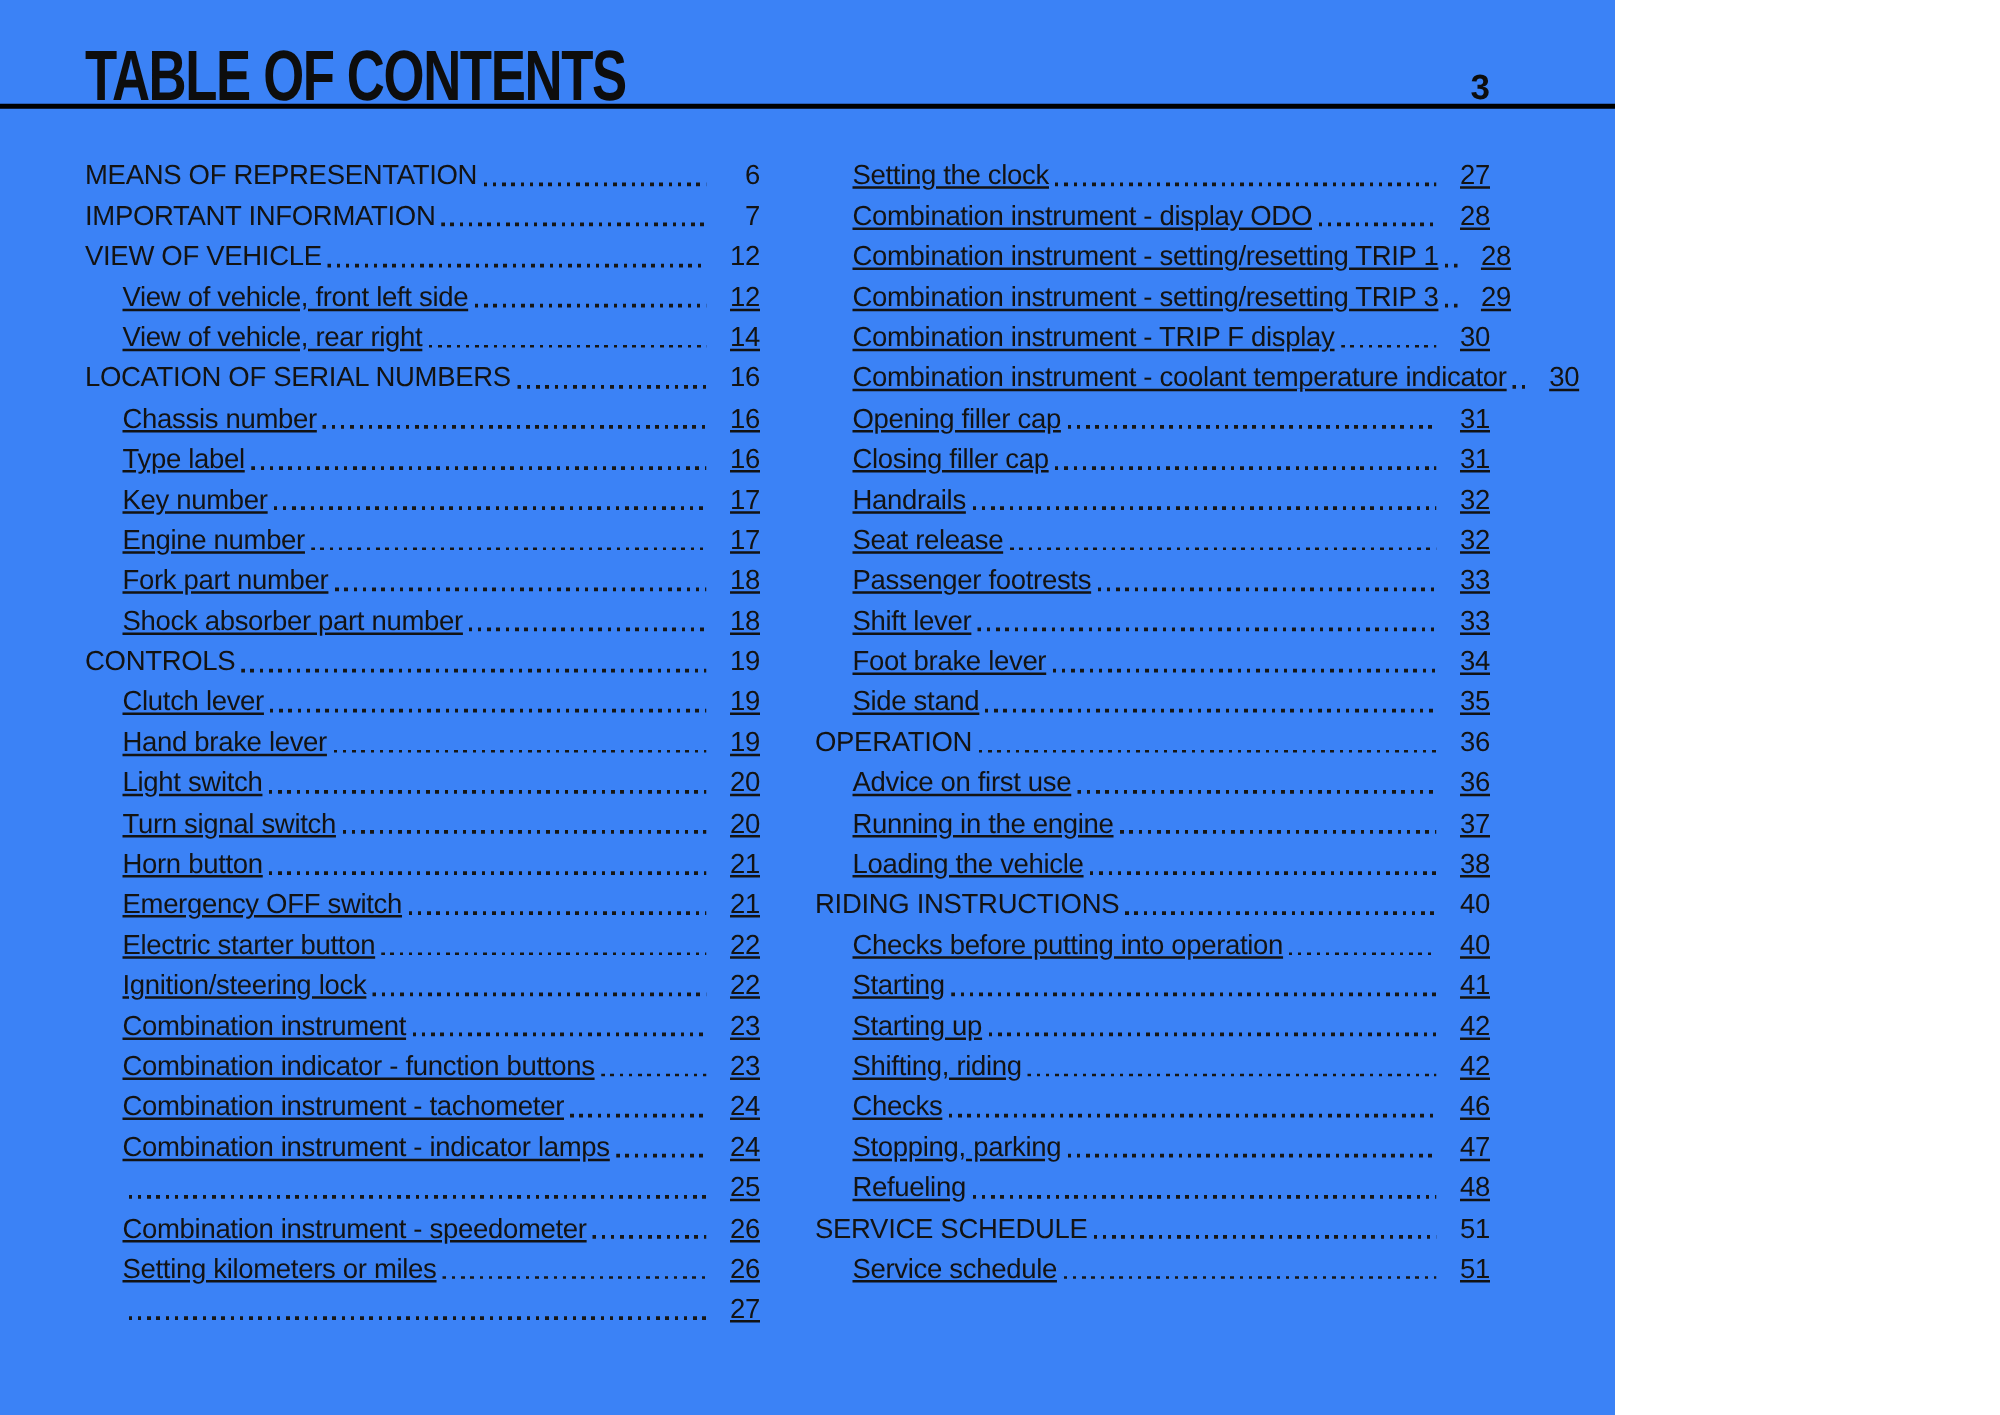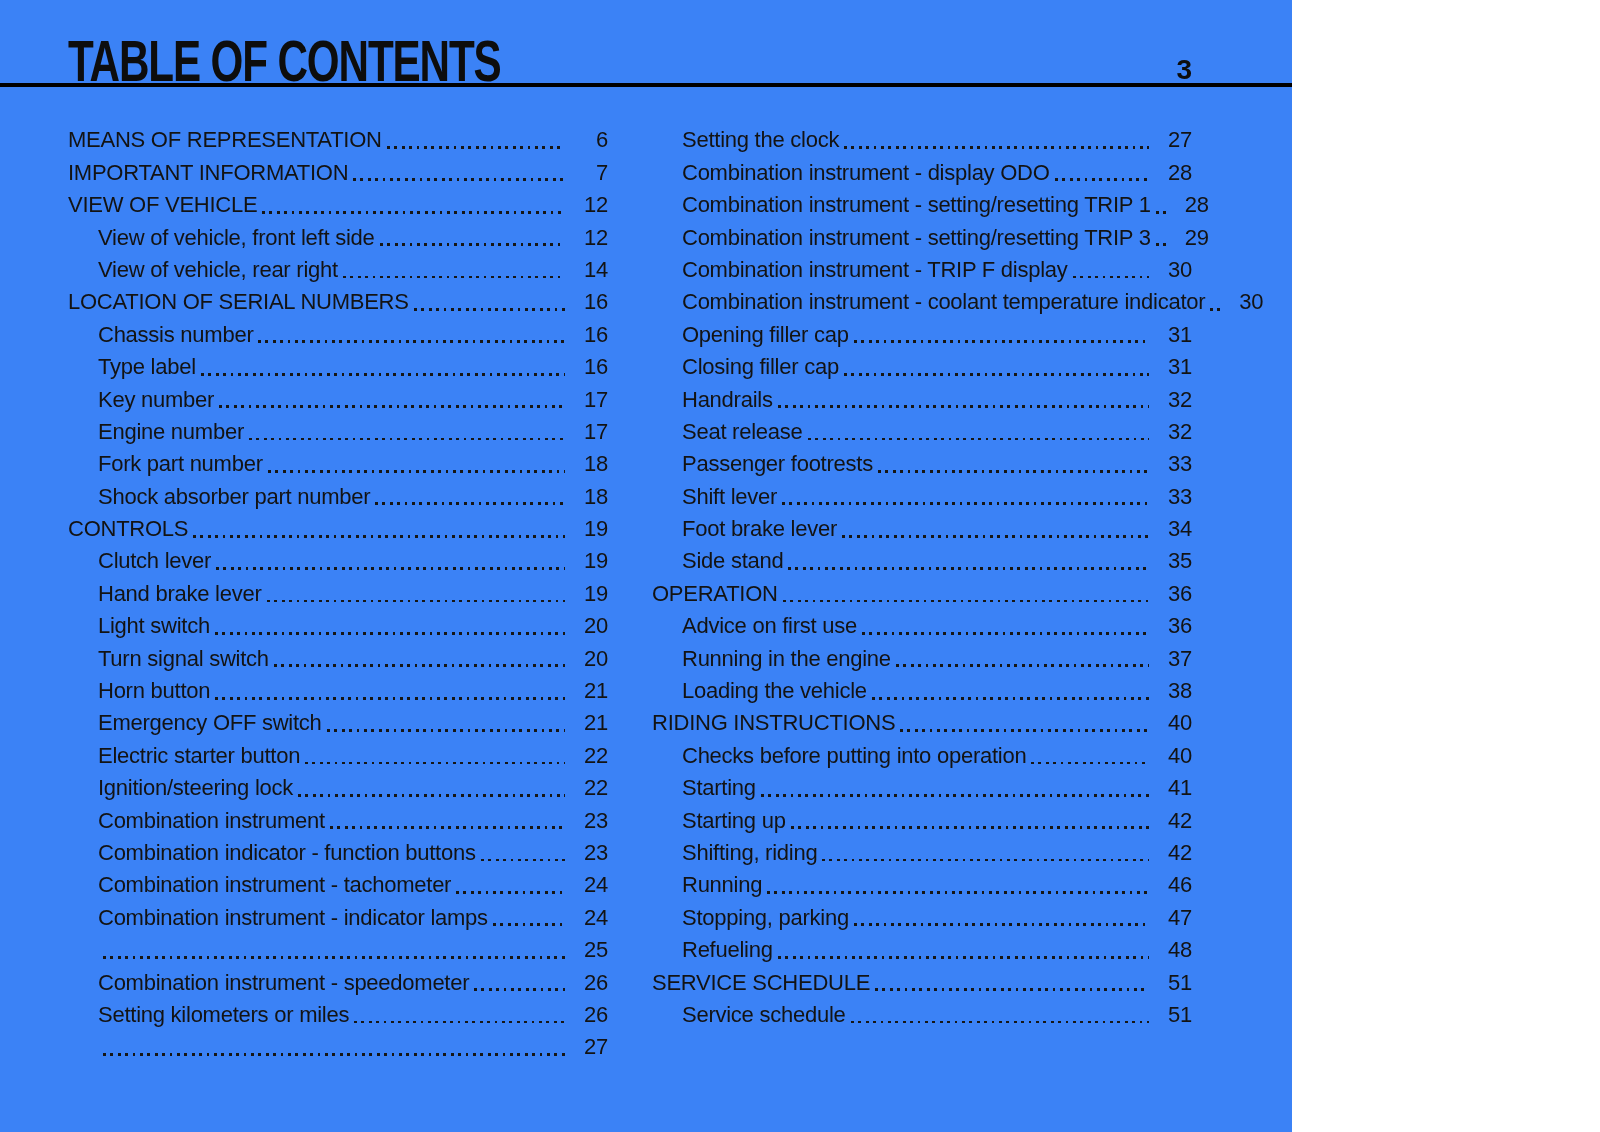--- a/index.html
+++ b/index.html
@@ -66,20 +66,21 @@
   }
   .row {
     display: flex;
     align-items: flex-end;
     height: 32.4px;
     font-size: 22px;
     letter-spacing: -0.25px;
   }
   .row.sub {
     padding-left: 30px;
+    text-decoration: underline;
   }
   .label {
     white-space: nowrap;
     line-height: 26px;
   }
   .leader {
     flex: 1 0 10px;
     height: 2.8px;
     margin: 0 9px 4.5px 5px;
     background-image: repeating-linear-gradient(90deg, #161616 0 2.8px, transparent 2.8px 7.4px);
@@ -355,21 +356,21 @@
           <span class="label">Starting up</span>
           <span class="leader"></span>
           <span class="num">42</span>
         </div>
         <div class="row sub">
           <span class="label">Shifting, riding</span>
           <span class="leader"></span>
           <span class="num">42</span>
         </div>
         <div class="row sub">
-          <span class="label">Running</span>
+          <span class="label">Checks</span>
           <span class="leader"></span>
           <span class="num">46</span>
         </div>
         <div class="row sub">
           <span class="label">Stopping, parking</span>
           <span class="leader"></span>
           <span class="num">47</span>
         </div>
         <div class="row sub">
           <span class="label">Refueling</span>

